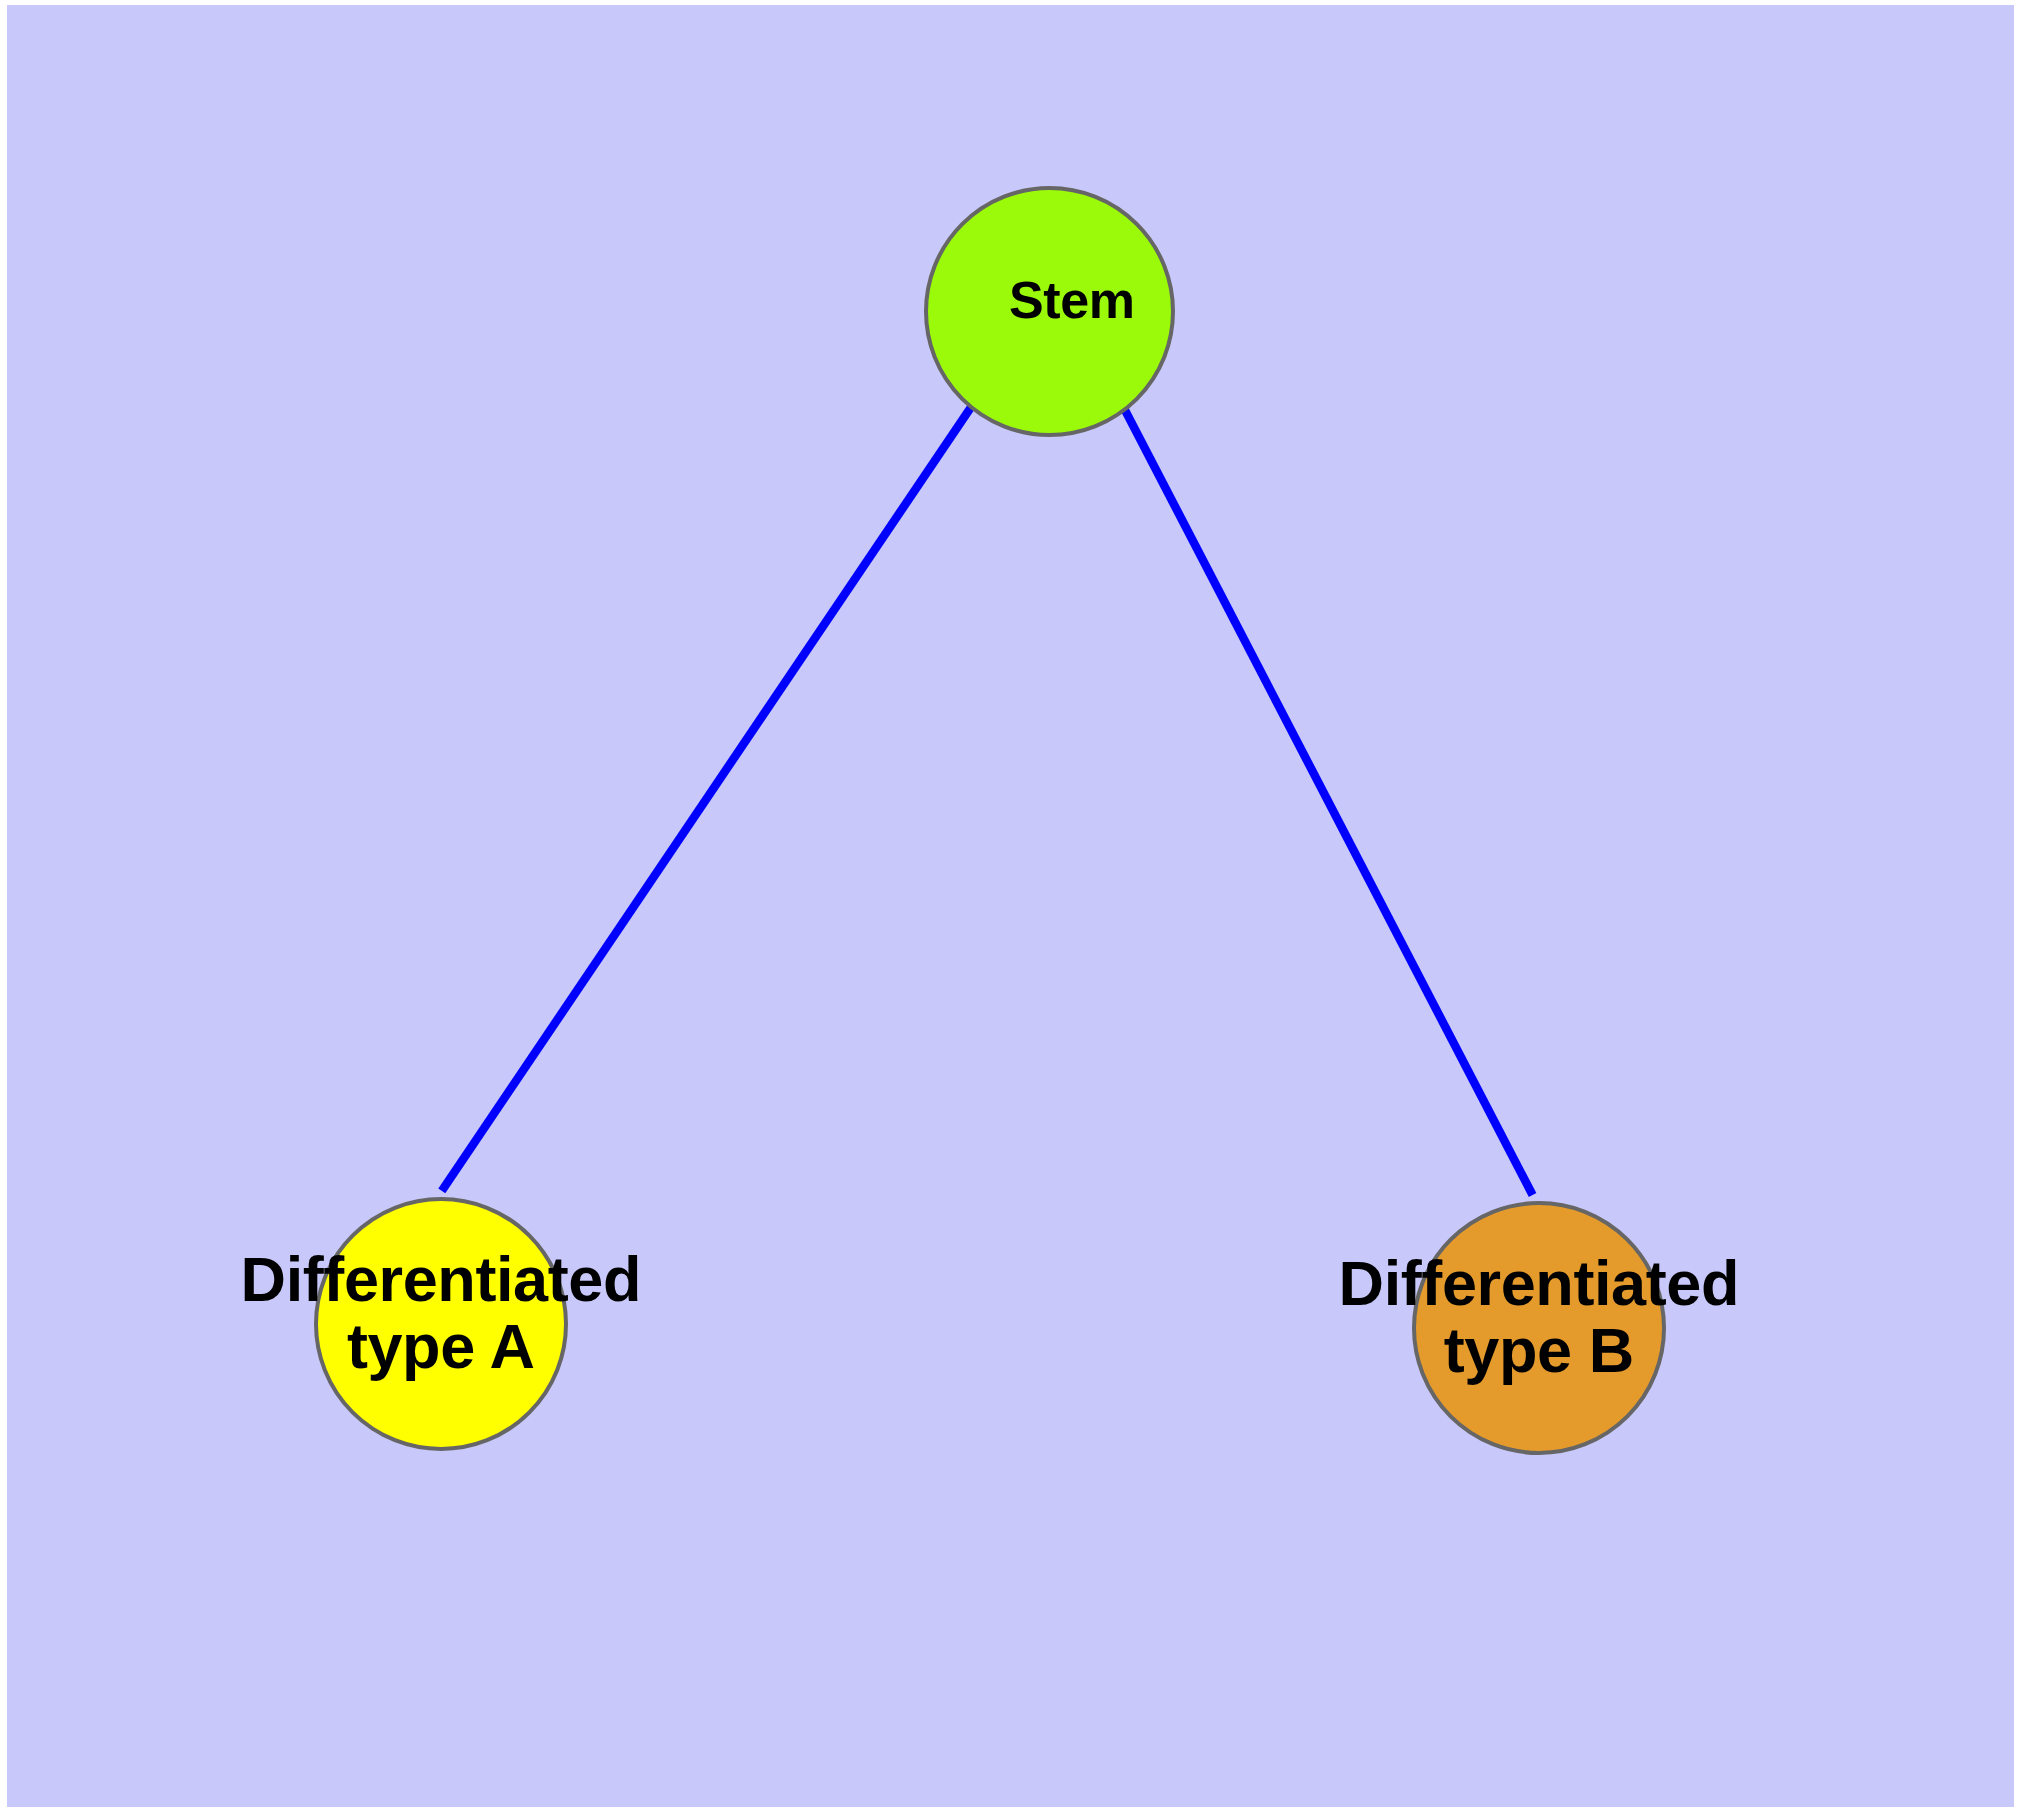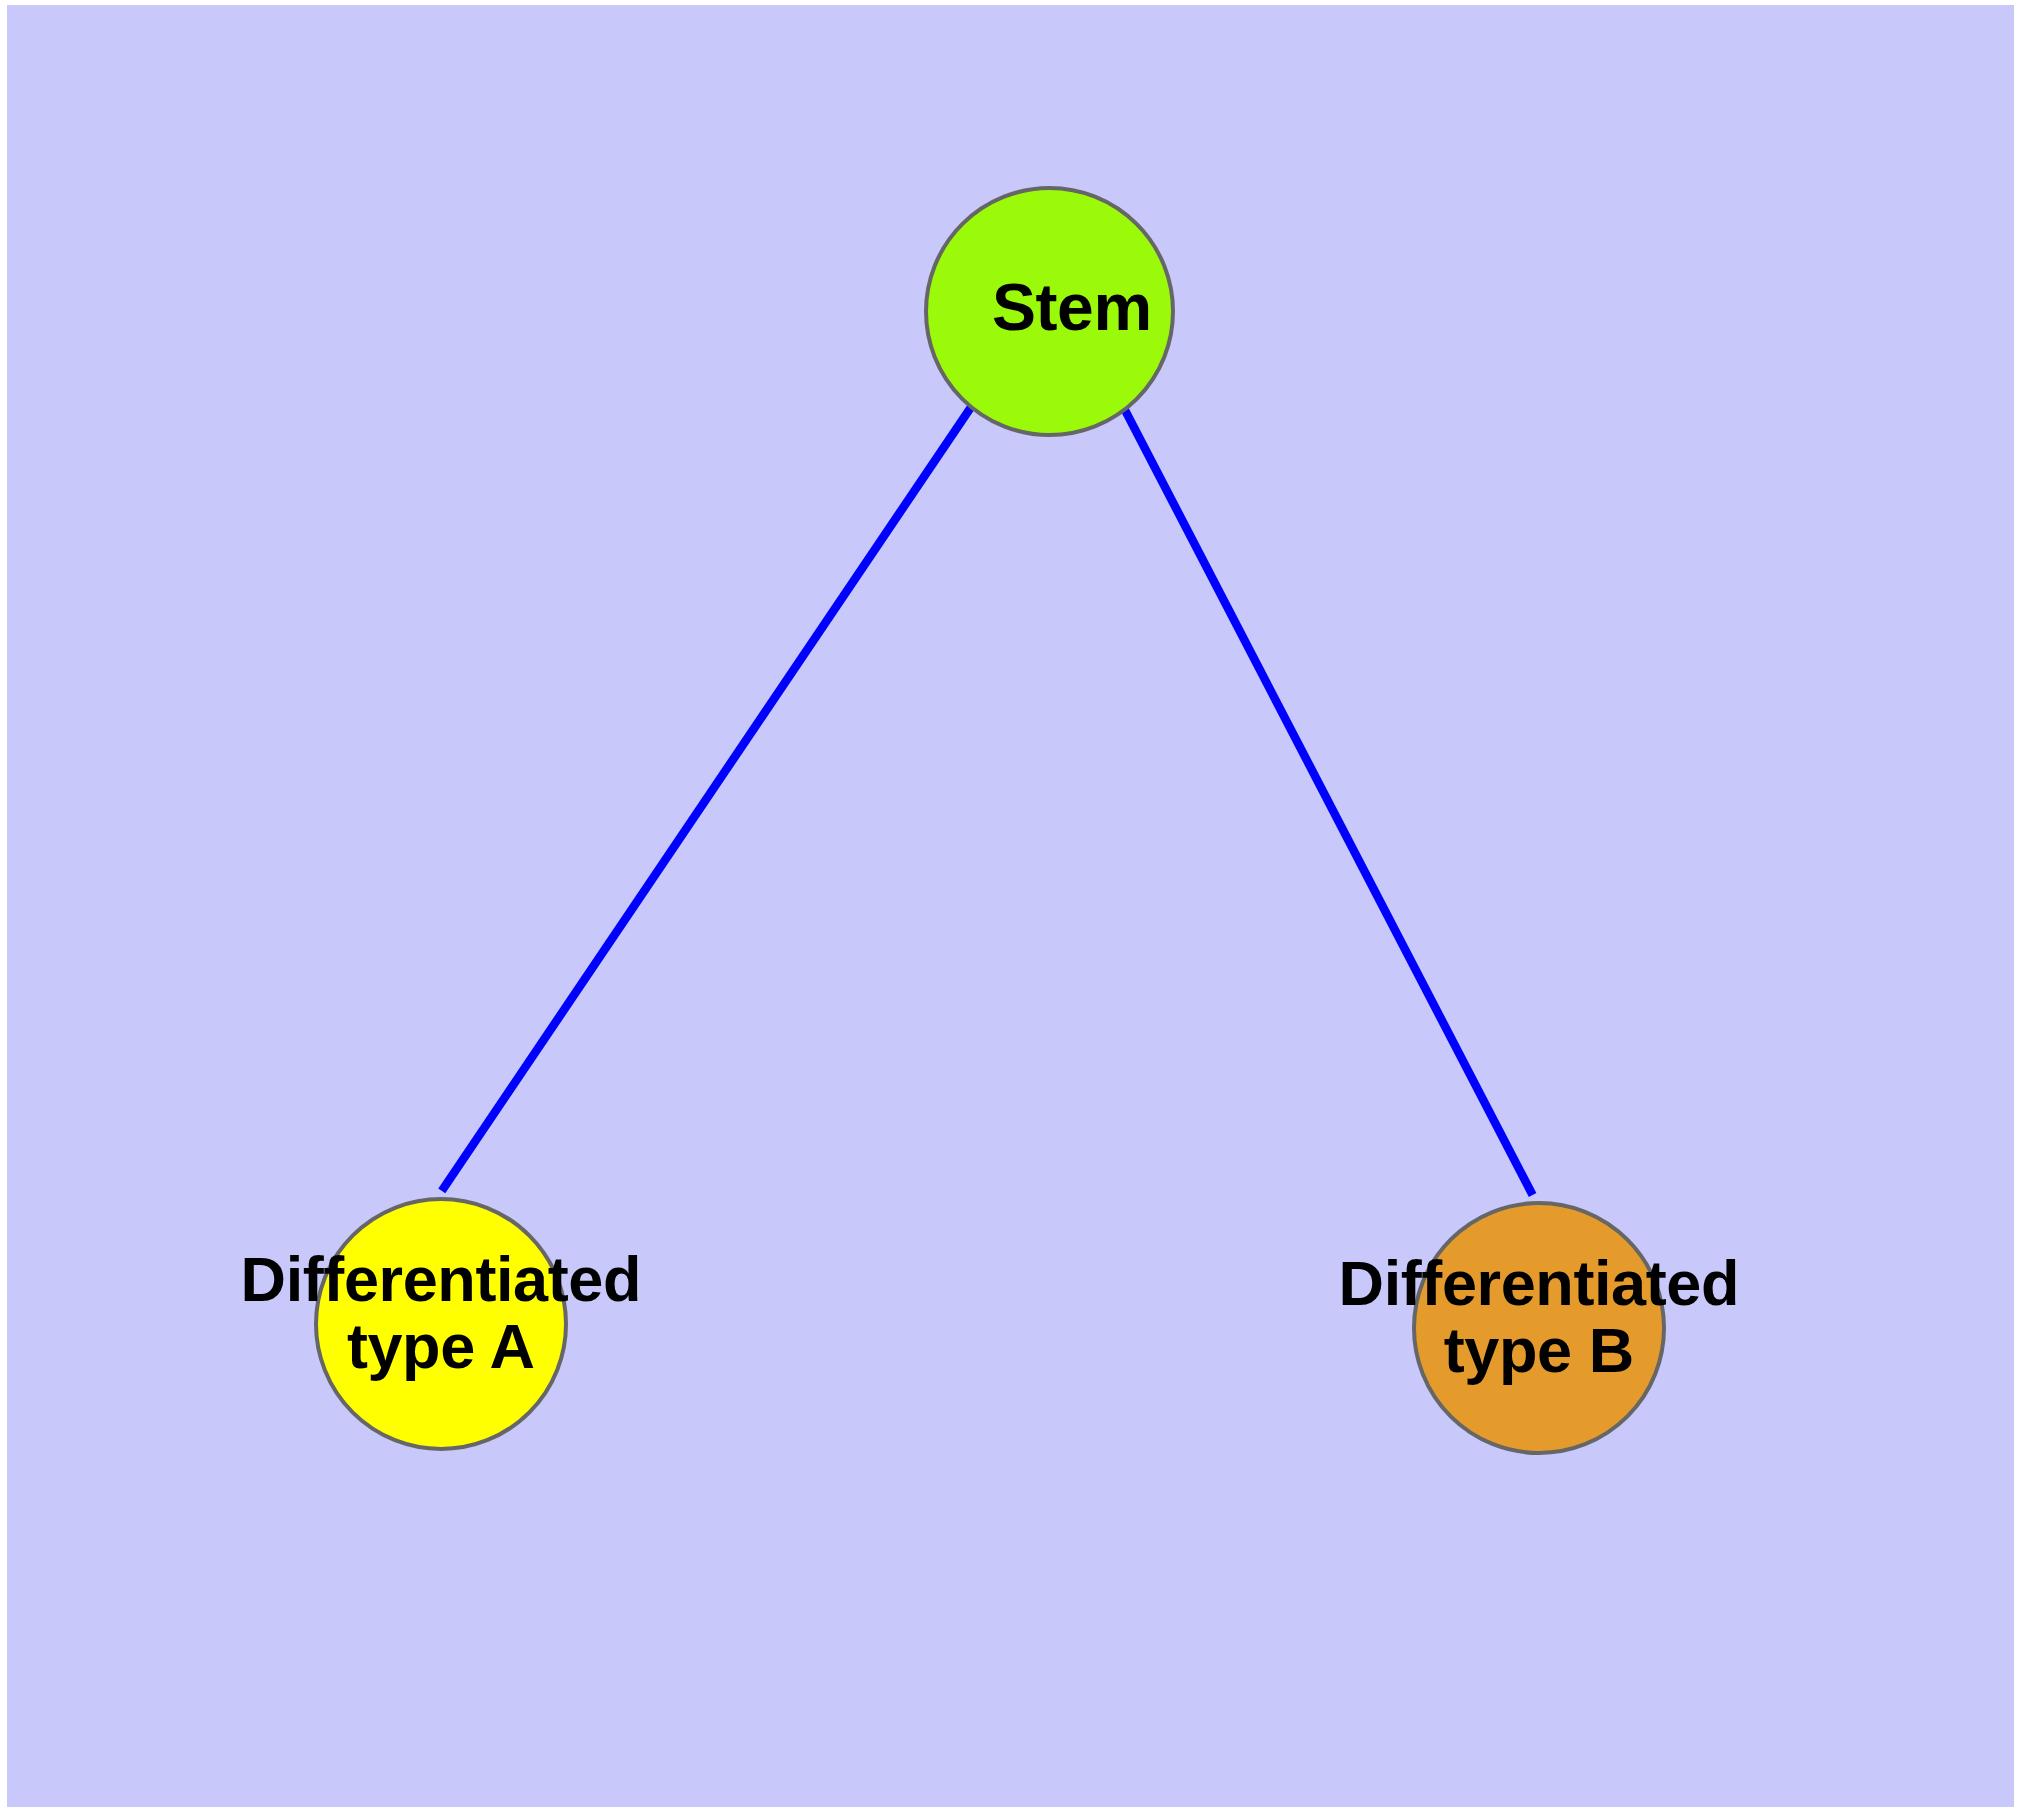--- a/index.html
+++ b/index.html
@@ -58,21 +58,21 @@
     left: 917px;
     top: 181px;
     width: 251px;
     height: 251px;
     background: #9afa0a;
   }
   #label-stem {
     left: 917px;
     top: 268px;
     width: 296px;
-    font-size: 66px;
+    font-size: 52px;
   }
   #node-diff-a {
     left: 307px;
     top: 1192px;
     width: 254px;
     height: 254px;
     background: #ffff00;
   }
   #label-diff-a {
     left: 95px;

